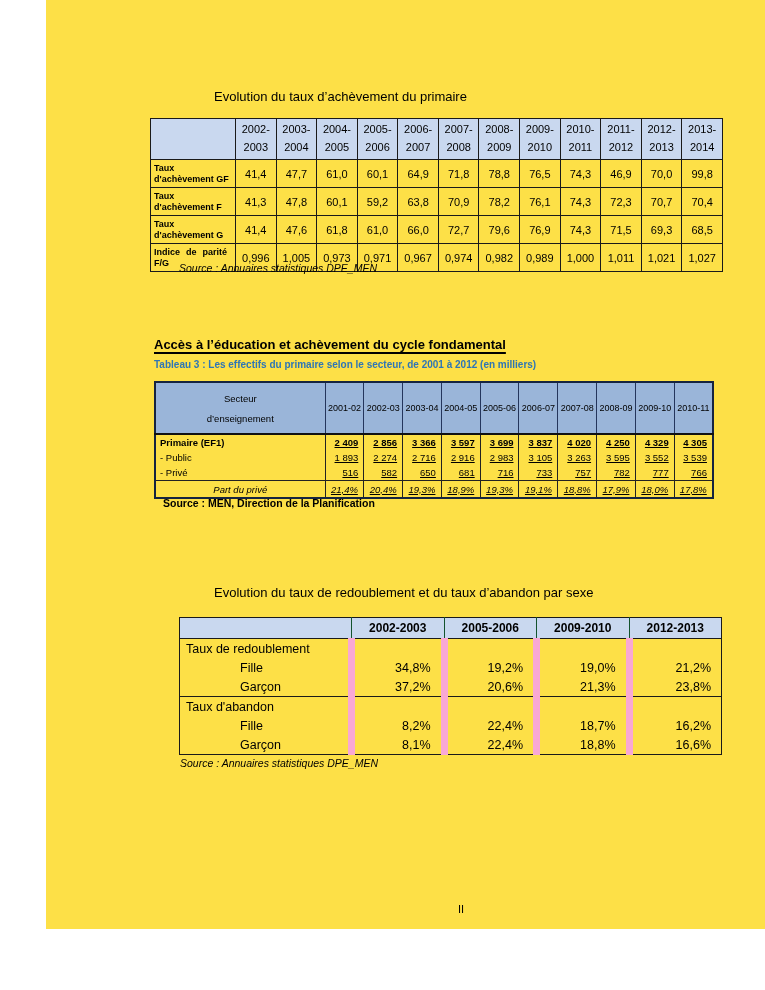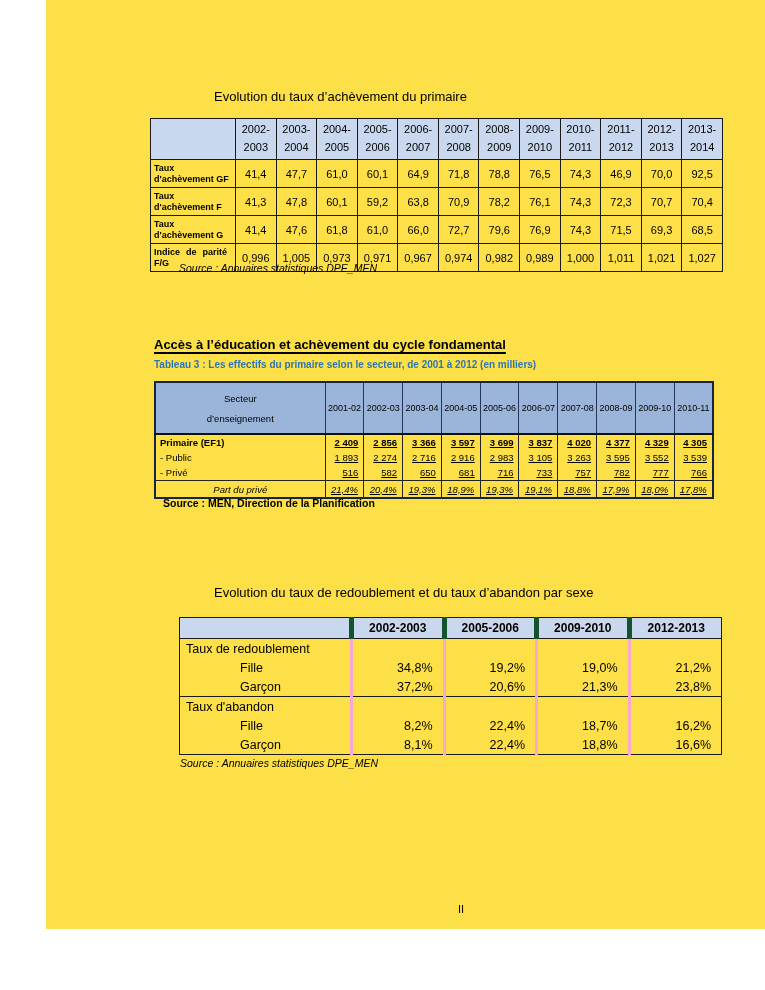--- a/index.html
+++ b/index.html
@@ -37,23 +37,23 @@
   #t2 .num{text-align:right;padding-right:5px;text-decoration:underline;}
   #t2 tr.bold td{font-weight:bold;}
   #t2 tr.italic td{font-style:italic;border-top:1px solid #222;height:16px;}
   #t2 tr.italic .rlbl{text-align:center;padding-left:0;}
   #t2 tr.italic .num{text-align:center;padding-right:0;}
   #src2{position:absolute;left:117px;top:497px;font-weight:bold;font-size:10.5px;white-space:nowrap;}
 
   
   .title3{position:absolute;left:168px;top:585px;font-size:13px;white-space:nowrap;}
   #t3{position:absolute;left:133px;top:617px;width:542px;border-collapse:collapse;table-layout:fixed;font-size:12.5px;border:1px solid #1a1a1a;}
-  #t3 thead th{background:var(--table3-header-bg);height:20px;font-weight:bold;font-size:12px;text-align:center;vertical-align:middle;border-left:5px solid #14532d;border-bottom:1px solid #1a1a1a;padding:0;}
+  #t3 thead th{background:var(--table3-header-bg);height:20px;font-weight:bold;font-size:12px;text-align:center;vertical-align:middle;border-left:1px solid #14532d;border-bottom:1px solid #1a1a1a;padding:0;}
   #t3 thead th.corner{border-left:none;}
-  #t3 tbody td{border-left:3px solid #f9a8d4;height:19px;vertical-align:middle;padding:0;}
+  #t3 tbody td{border-left:7px solid #f9a8d4;height:19px;vertical-align:middle;padding:0;}
   #t3 tbody td:first-child{border-left:none;}
   #t3 tr.rule td{border-top:1px solid #1a1a1a;}
   #t3 .sec{padding-left:6px;text-align:left;}
   #t3 .ind{padding-left:60px;text-align:left;}
   #t3 .num{text-align:right;padding-right:10px;}
   #src3{position:absolute;left:134px;top:757px;font-style:italic;font-size:10.5px;white-space:nowrap;}
 
   .pagenum{position:absolute;left:412px;top:903px;font-size:11px;}
 </style>
 </head>
@@ -92,21 +92,21 @@
           <td class="val">47,7</td>
           <td class="val">61,0</td>
           <td class="val">60,1</td>
           <td class="val">64,9</td>
           <td class="val">71,8</td>
           <td class="val">78,8</td>
           <td class="val">76,5</td>
           <td class="val">74,3</td>
           <td class="val">46,9</td>
           <td class="val">70,0</td>
-          <td class="val">92,5</td>
+          <td class="val">99,8</td>
         </tr>
         <tr>
           <td class="lbl">Taux<br>d'achèvement F</td>
           <td class="val">41,3</td>
           <td class="val">47,8</td>
           <td class="val">60,1</td>
           <td class="val">59,2</td>
           <td class="val">63,8</td>
           <td class="val">70,9</td>
           <td class="val">78,2</td>
@@ -180,21 +180,21 @@
     <tbody>
         <tr class="bold">
           <td class="rlbl">Primaire (EF1)</td>
           <td class="num">2 409</td>
           <td class="num">2 856</td>
           <td class="num">3 366</td>
           <td class="num">3 597</td>
           <td class="num">3 699</td>
           <td class="num">3 837</td>
           <td class="num">4 020</td>
-          <td class="num">4 377</td>
+          <td class="num">4 250</td>
           <td class="num">4 329</td>
           <td class="num">4 305</td>
         </tr>
         <tr class="normal">
           <td class="rlbl">- Public</td>
           <td class="num">1 893</td>
           <td class="num">2 274</td>
           <td class="num">2 716</td>
           <td class="num">2 916</td>
           <td class="num">2 983</td>

